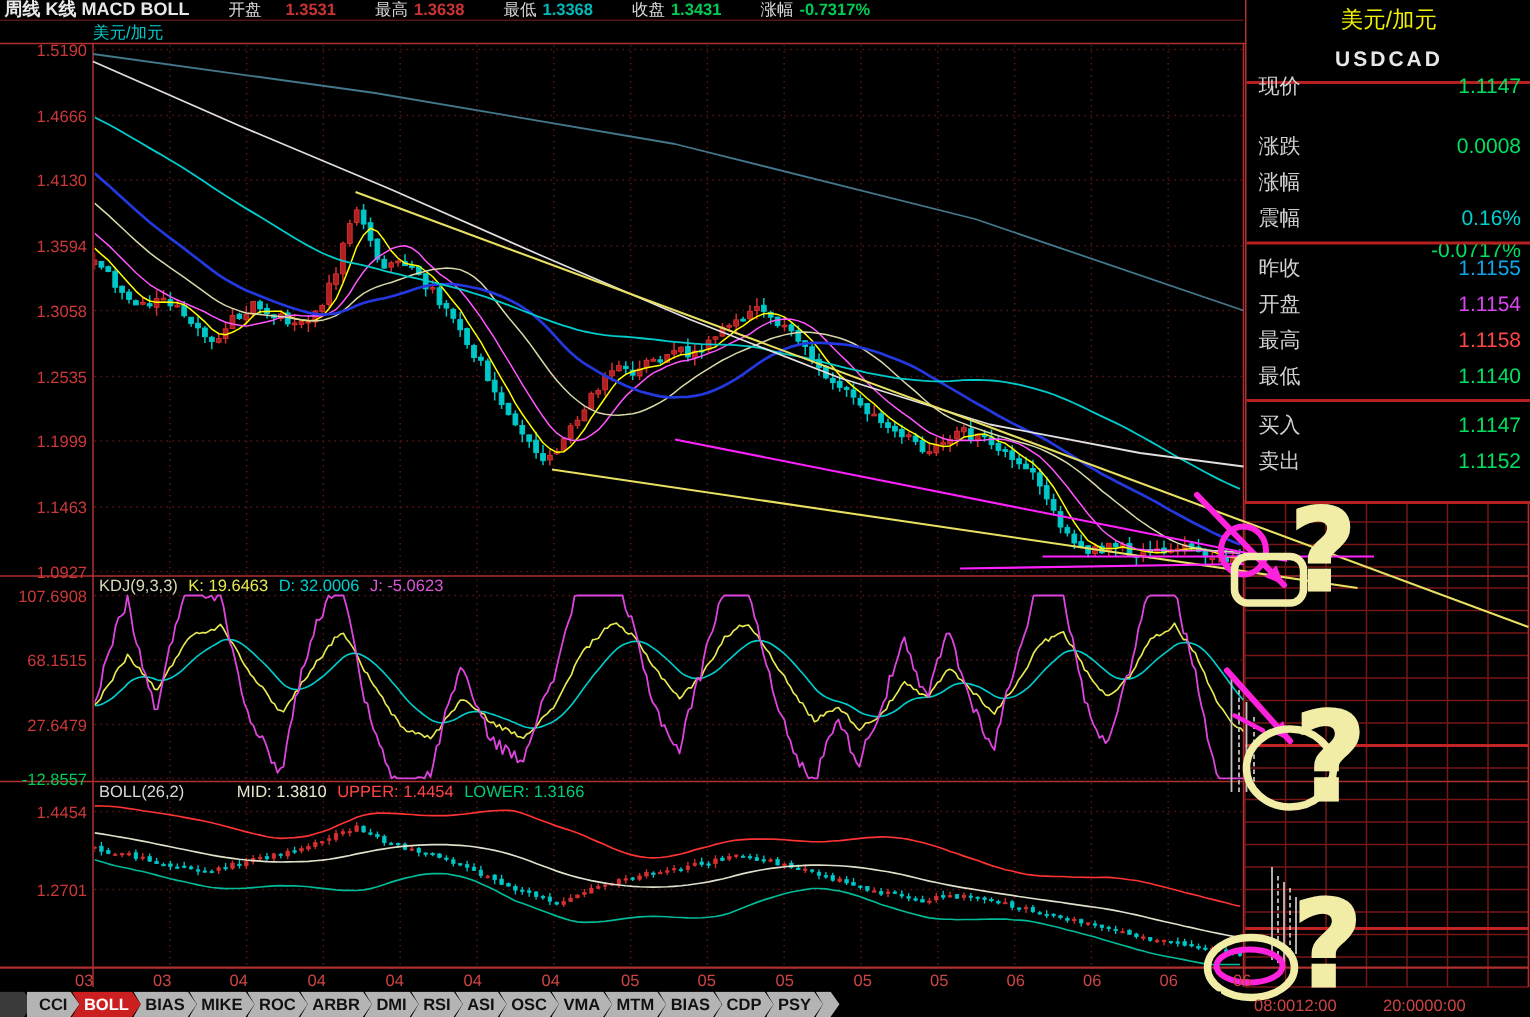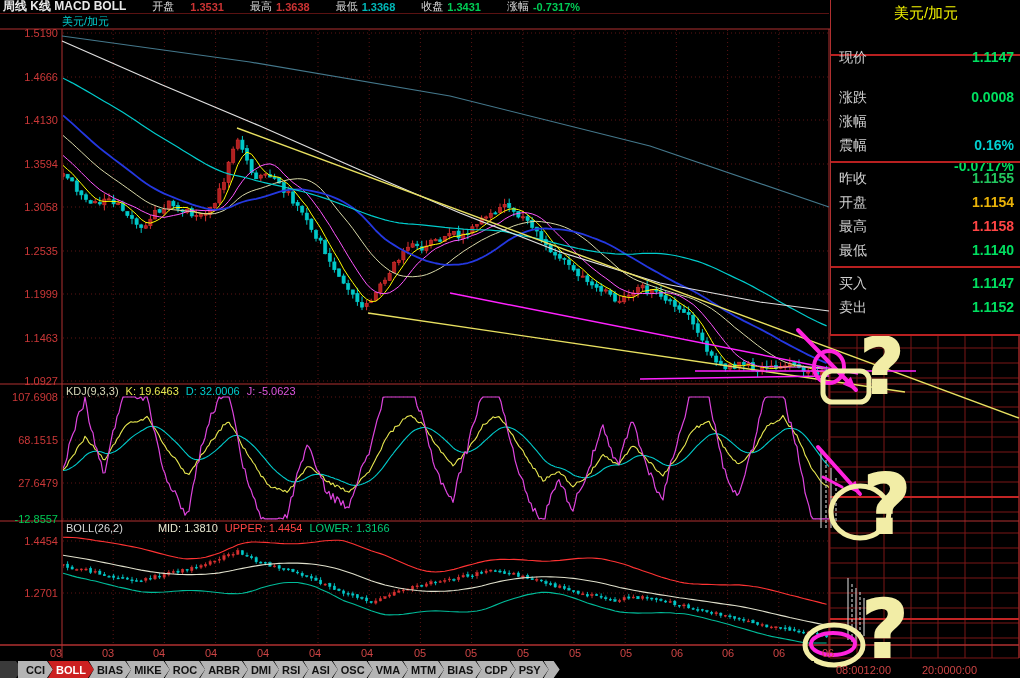--- a/index.html
+++ b/index.html
@@ -24,21 +24,21 @@
   .indheader span{margin-right:7px;}
   
   .quote{left:830px;top:0;width:190px;height:334px;background:#000;border-left:1px solid #b03030;
          border-bottom:2px solid #b82020;}
   .quote .qtitle{position:absolute;left:0;top:4px;width:100%;text-align:center;color:#f0f000;font-size:15px;}
   .quote .qcode{position:absolute;left:0;top:31px;width:100%;text-align:center;color:#e8e8e8;
                 font-weight:bold;font-size:14px;letter-spacing:2px;}
   .quote .qsep{position:absolute;left:0;width:100%;height:0;border-top:2px solid #b82020;}
   .quote .qrow{position:absolute;left:0;width:100%;height:24px;}
   .quote .qlabel{position:absolute;left:8px;top:3px;color:#d0d0d0;font-size:14px;}
-  .quote .qval{position:absolute;right:7px;top:3px;font-size:14px;font-weight:bold;}
+  .quote .qval{position:absolute;right:7px;top:3px;font-size:14px;font-weight:normal;}
   
   .tabs{left:0;top:661px;width:814px;height:17px;background:#000;display:flex;align-items:stretch;}
   .tab{position:relative;display:flex;align-items:center;justify-content:center;
        padding:0 8px;margin-left:-5px;font-size:11px;font-weight:bold;color:#111;background:#b4b4b4;
        clip-path:polygon(0 0,calc(100% - 6px) 0,100% 50%,calc(100% - 6px) 100%,0 100%,5px 50%);}
   .tab.first{margin-left:0;clip-path:polygon(0 0,calc(100% - 6px) 0,100% 50%,calc(100% - 6px) 100%,0 100%);}
   .tab.active{background:#cc2020;color:#fff;}
   .tab-notch{width:22px;background:#3a3a3a;margin-right:-4px;
        clip-path:polygon(0 0,calc(100% - 6px) 0,100% 50%,calc(100% - 6px) 100%,0 100%);}
   .tab-tail{width:16px;background:#b4b4b4;margin-left:-5px;
@@ -915,20 +915,21 @@
 
   <div class="overlay indheader" id="boll-header" style="top:521px;">
     <span id="boll-name" style="color: rgb(216, 216, 216);">BOLL(26,2)</span>
     <span id="boll-mid" style="color: rgb(232, 232, 208); padding-left: 28px;">MID: 1.3810</span>
     <span id="boll-upper" style="color: rgb(255, 68, 68);">UPPER: 1.4454</span>
     <span id="boll-lower" style="color: rgb(0, 204, 119);">LOWER: 1.3166</span>
   </div>
 
   <div class="overlay quote">
     <div class="qtitle">美元/加元</div>
+    <div class="qcode">USDCAD</div>
     <div class="qsep" style="top:54px;"></div>
     <div id="quote-rows">
         <div class="qrow" style="top: 46px;">
           <span class="qlabel">现价</span>
           <span class="qval" style="color: rgb(0, 224, 96);">1.1147</span>
         </div>
         <div class="qrow" style="top: 86px;">
           <span class="qlabel">涨跌</span>
           <span class="qval" style="color: rgb(0, 224, 96);">0.0008</span>
         </div>
@@ -936,25 +937,25 @@
           <span class="qlabel">涨幅</span>
           <span class="qval" style="color: rgb(0, 224, 96); margin-top: 45px;">-0.0717%</span>
         </div>
         <div class="qrow" style="top: 134px;">
           <span class="qlabel">震幅</span>
           <span class="qval" style="color: rgb(0, 208, 208);">0.16%</span>
         </div>
         <div class="qsep" style="top: 161px;"></div>
         <div class="qrow" style="top: 167px;">
           <span class="qlabel">昨收</span>
-          <span class="qval" style="color: #22c55e;">1.1155</span>
+          <span class="qval" style="color: #0ea5e9;">1.1155</span>
         </div>
         <div class="qrow" style="top: 191px;">
           <span class="qlabel">开盘</span>
-          <span class="qval" style="color: #eab308; margin-left: 48px;">1.1154</span>
+          <span class="qval" style="color: #d946ef; margin-left: 48px;">1.1154</span>
         </div>
         <div class="qrow" style="top: 215px;">
           <span class="qlabel">最高</span>
           <span class="qval" style="color: rgb(255, 69, 69);">1.1158</span>
         </div>
         <div class="qrow" style="top: 239px;">
           <span class="qlabel">最低</span>
           <span class="qval" style="color: rgb(0, 224, 96);">1.1140</span>
         </div>
         <div class="qsep" style="top: 266px;"></div>

